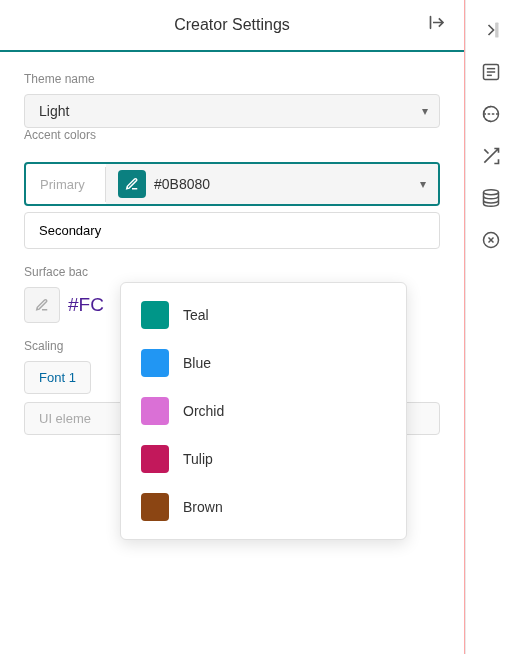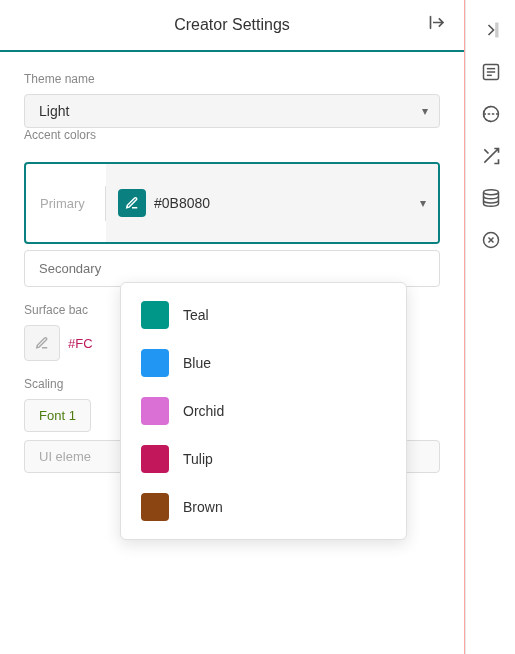--- a/index.html
+++ b/index.html
@@ -97,21 +97,21 @@
       font-size: 13px;
       color: #aaa;
       border-right: 1px solid #ddd;
       min-width: 80px;
     }
 
     .color-picker-btn {
       display: flex;
       align-items: center;
       gap: 8px;
-      padding: 25px 12px;
+      padding: 6px 12px;
       flex: 1;
       background: #f5f5f5;
       cursor: pointer;
       border: none;
       font-size: 14px;
       color: #333;
     }
 
     .color-icon {
       width: 28px;
@@ -135,21 +135,21 @@
       display: flex;
       align-items: center;
       border: 1px solid #ddd;
       border-radius: 4px;
       overflow: hidden;
     }
 
     .secondary-label {
       padding: 10px 14px;
       font-size: 13px;
-      color: #737373;
+      color: #000000;
       min-width: 80px;
     }
 
     .surface-bac-row {
       display: flex;
       align-items: center;
       gap: 8px;
       margin-top: 8px;
     }
 
@@ -160,40 +160,40 @@
       border-radius: 4px;
       background: #f5f5f5;
       display: flex;
       align-items: center;
       justify-content: center;
       color: #aaa;
       font-size: 12px;
     }
 
     .surface-value {
-      font-size: 13px;
-      color: #be185d;
+      font-size: 19px;
+      color: #4c1d95;
     }
 
     .scaling-section {
       margin-top: 16px;
     }
 
     .scaling-row {
       display: flex;
       gap: 8px;
       margin-top: 8px;
     }
 
     .scaling-box {
       padding: 8px 14px;
       border: 1px solid #ddd;
       border-radius: 4px;
       font-size: 13px;
-      color: #4d7c0f;
+      color: #0369a1;
       background: #f9f9f9;
     }
 
     .ui-elements-box {
       padding: 8px 14px;
       border: 1px solid #ddd;
       border-radius: 4px;
       font-size: 13px;
       color: #aaa;
       background: #f9f9f9;

